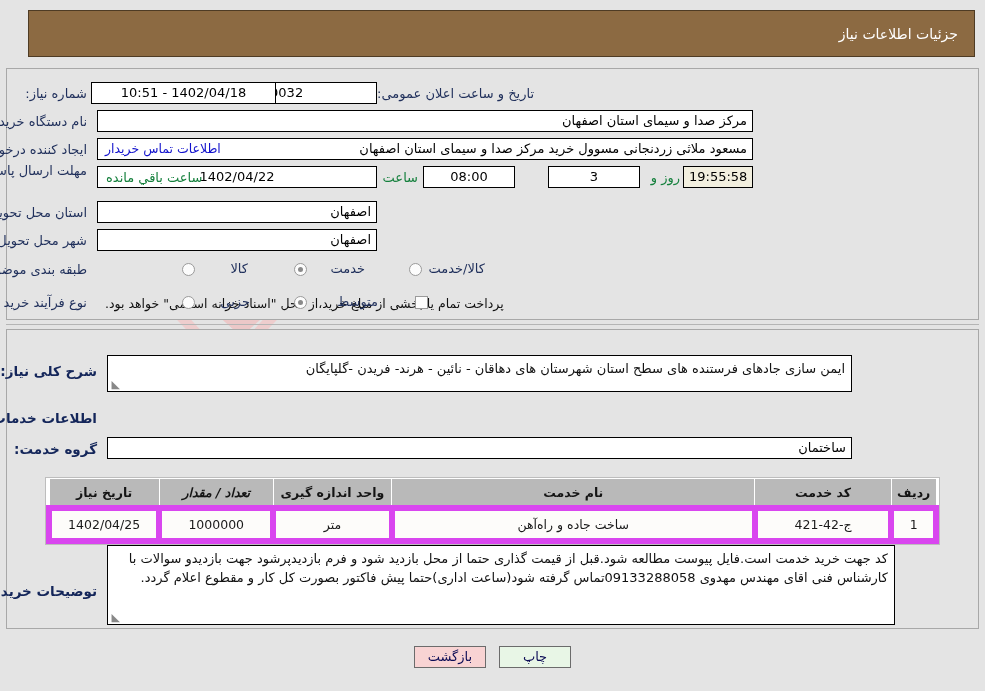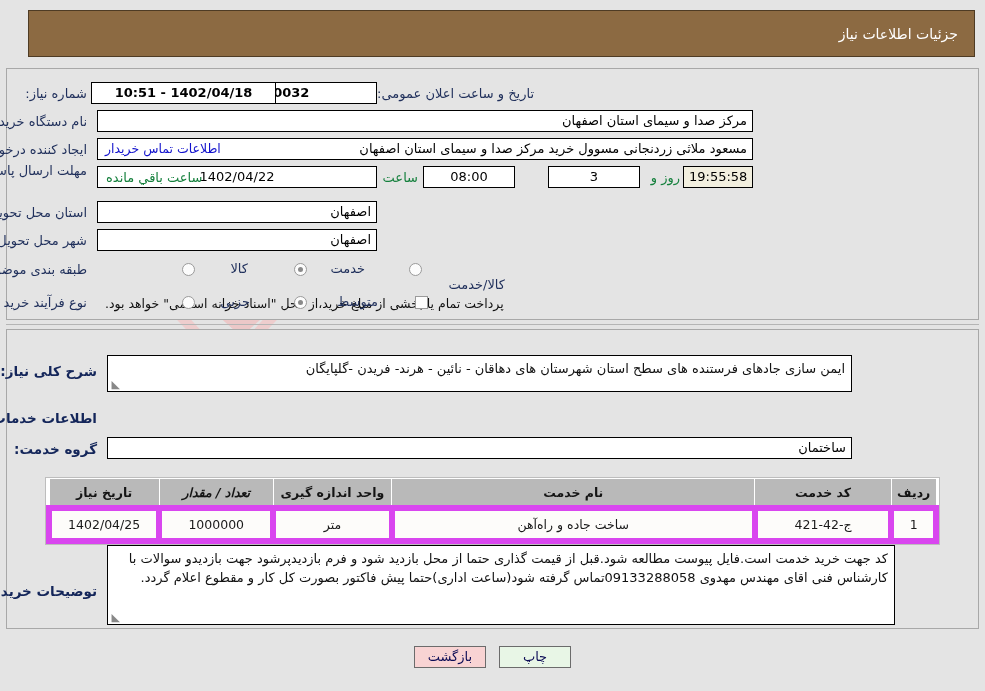--- a/index.html
+++ b/index.html
@@ -127,21 +127,21 @@
     font-size: 13px;
     color: #000000;
     padding: 0 5px;
     line-height: 20px;
     height: 22px;
     white-space: nowrap;
     overflow: hidden;
     z-index: 8;
     font-family: "DejaVu Sans", "Liberation Sans", sans-serif;
   }
-  .inp.center { text-align: center; font-weight: bold; }
+  .inp.center { text-align: center; }
   .inp.rtl    { text-align: right; }
   .inp.ltr    { direction: ltr; text-align: center; }
   .inp.beige  { background: #f2efdf; }
   .linktext {
     position: absolute;
     color: #1111cc;
     font-size: 12.5px;
     white-space: nowrap;
     z-index: 9;
     cursor: pointer;
@@ -333,21 +333,21 @@
 
   <div class="lbl" style="right:898px; top:233px;">شهر محل تحویل:</div>
   <div class="inp rtl" style="right:608px; top:229px; width:280px;">اصفهان</div>
 
   <div class="lbl" style="right:898px; top:262px;">طبقه بندی موضوعی:</div>
   <div class="radio" style="right:790px; top:263px;"></div>
   <div class="radio-lbl" style="right:737px; top:261px;">کالا</div>
   <div class="radio on" style="right:678px; top:263px;"></div>
   <div class="radio-lbl" style="right:620px; top:261px;">خدمت</div>
   <div class="radio" style="right:563px; top:263px;"></div>
-  <div class="radio-lbl" style="right:480px; top:261px;margin-top:16px;">کالا/خدمت</div>
+  <div class="radio-lbl" style="right:500px; top:261px;">کالا/خدمت</div>
 
   <div class="lbl" style="right:898px; top:295px;">نوع فرآیند خرید :</div>
   <div class="radio" style="right:790px; top:296px;"></div>
   <div class="radio-lbl" style="right:735px; top:294px;">جزیی</div>
   <div class="radio on" style="right:678px; top:296px;"></div>
   <div class="radio-lbl" style="right:607px; top:294px;">متوسط</div>
   <div class="chk" style="right:557px; top:296px;"></div>
   <div class="plain dark" style="right:auto; left:105px; top:296px; font-size:12.5px;">پرداخت تمام یا بخشی از مبلغ خرید،از محل "اسناد خزانه اسلامی" خواهد بود.</div>
 
   <div class="sectionhead" style="right:888px; top:363px;padding-left:8px;">شرح کلی نیاز:</div>

